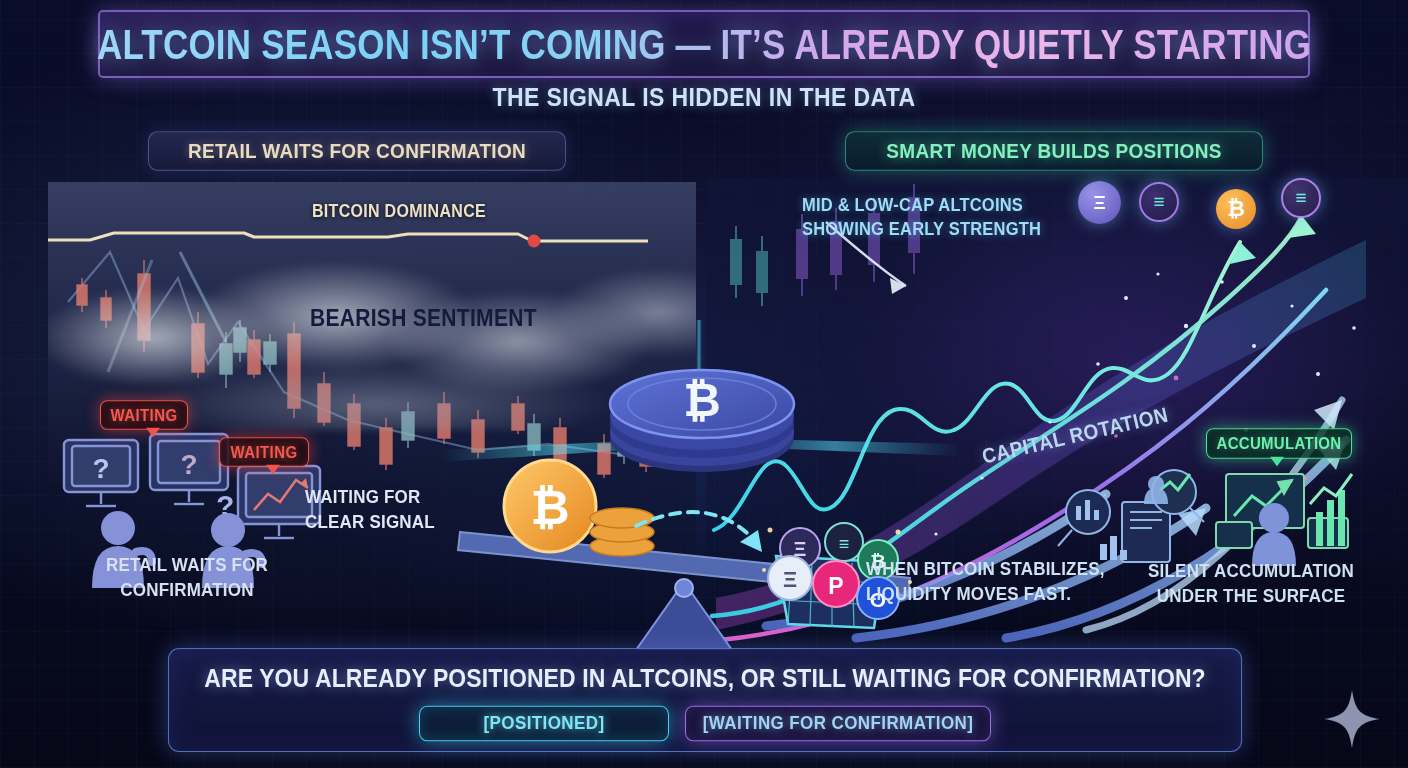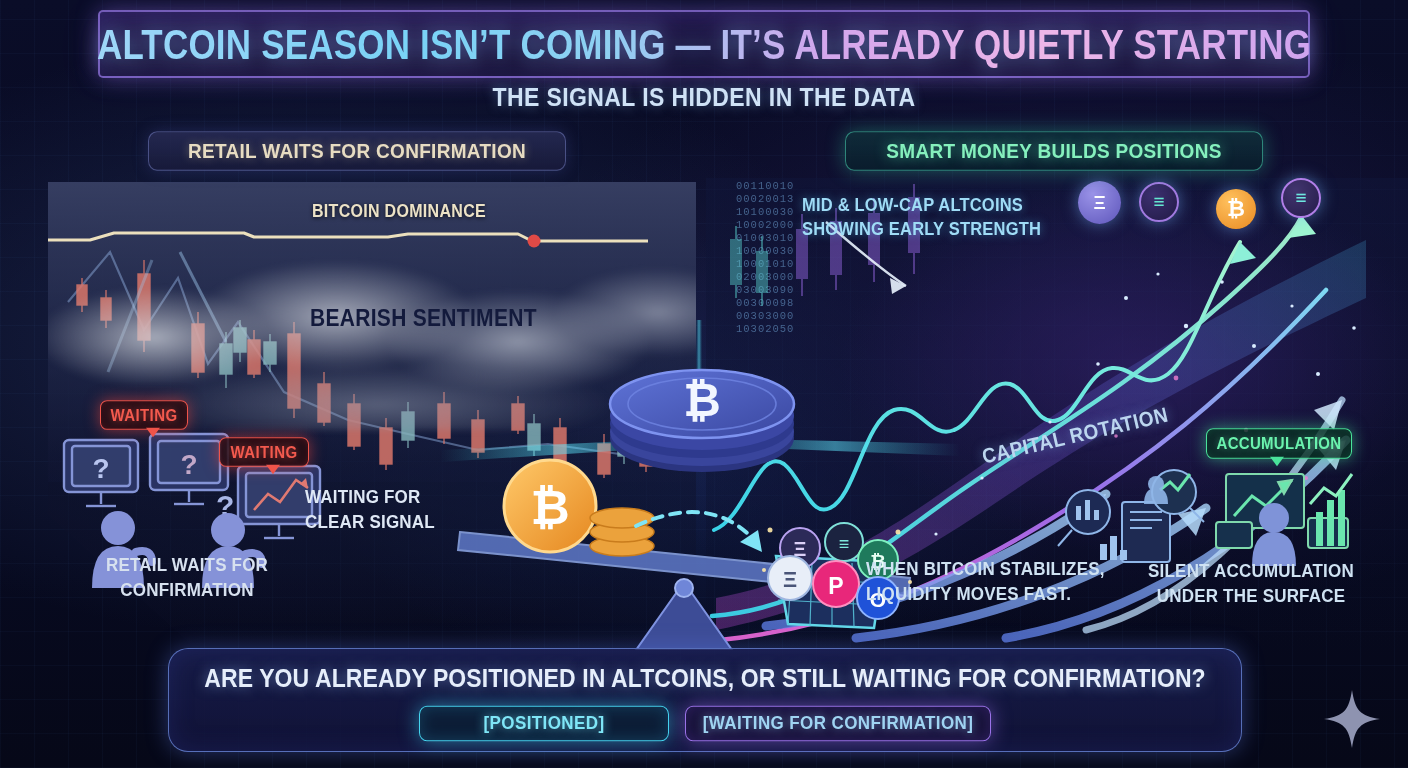--- a/index.html
+++ b/index.html
@@ -189,21 +189,21 @@
   .token {
     position:absolute; border-radius:50%;
     display:flex; align-items:center; justify-content:center;
     font-weight:bold; color:#fff;
     box-shadow:0 0 16px rgba(120,180,255,.5);
   }
 
   
   .cta-box {
     position:absolute; left:168px; top:648px; width:1074px; height:104px;
-    border:1.6px solid rgba(110,140,225,.75); border-radius:20px;
+    border:1.6px solid rgba(110,140,225,.75); border-radius:11px;
     background:linear-gradient(180deg, rgba(26,30,78,.86), rgba(18,20,58,.9));
     box-shadow:0 0 22px rgba(90,120,225,.4), inset 0 0 24px rgba(50,60,150,.28);
   }
   .cta-question {
     position:absolute; left:0; right:0; top:16px; text-align:center;
     font-size:23px; font-weight:bold; color:#e6eefb; letter-spacing:.1px;
     transform:scaleY(1.14); text-shadow:0 0 12px rgba(150,190,250,.55);
   }
   .cta-btns {
     position:absolute; left:0; right:0; top:58px;
@@ -347,32 +347,20 @@
     <div>WAITING FOR</div>
     <div>CLEAR SIGNAL</div>
   </div>
 
   <div class="cap-retail">
     <div>RETAIL WAITS FOR</div>
     <div>CONFIRMATION</div>
   </div>
 
   <div class="right-panel">
-    <div class="binary-col">00110010
-00020013
-10100030
-10002000
-01003010
-10000030
-10001010
-02003000
-03003090
-00300098
-00303000
-10302050</div>
 
     <svg style="position:absolute;left:0;top:0;width:702px;height:470px" viewBox="0 0 702 470">
       <defs>
         <linearGradient id="gCyan" x1="0" y1="1" x2="1" y2="0">
           <stop offset="0%" stop-color="#3ad2e8"></stop>
             <stop offset="60%" stop-color="#6ee8df"></stop>
             <stop offset="100%" stop-color="#a7f5cf"></stop>
         </linearGradient>
         <linearGradient id="gPurp" x1="0" y1="1" x2="1" y2="0">
           <stop offset="0%" stop-color="#e260c8"></stop>

